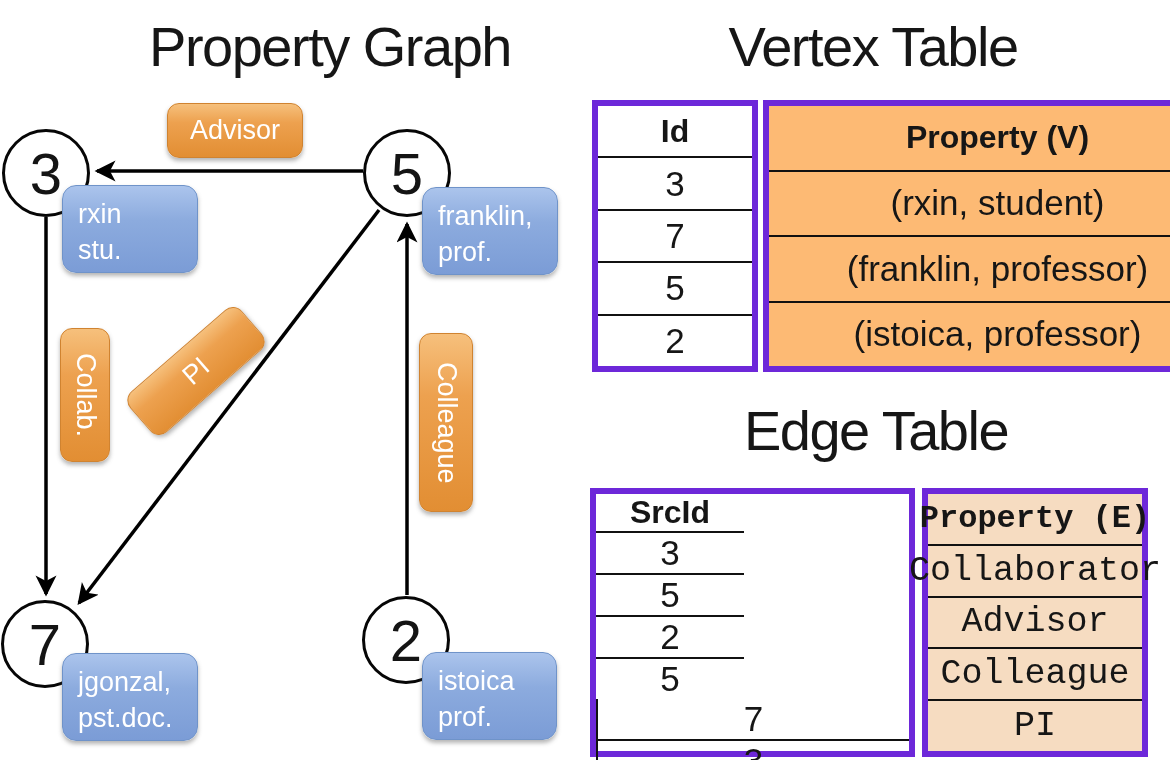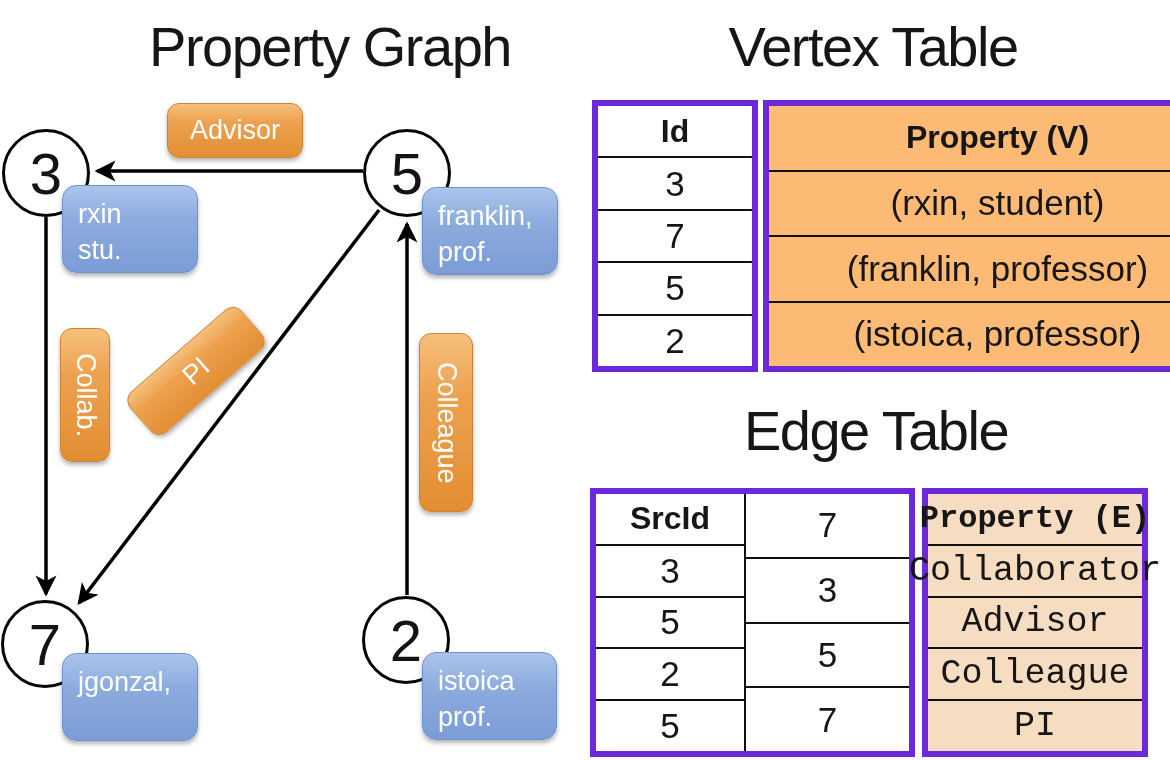--- a/index.html
+++ b/index.html
@@ -63,21 +63,21 @@
     font-size:35px; color:#161616; box-sizing:border-box;
     border-bottom:2.5px solid #111; white-space:nowrap;
   }
   .cell:last-child { border-bottom:none; }
   .hdr { font-weight:bold; font-size:32px; }
 
   #vt-id   { left:592px; top:100px; width:166px; height:272px; background:#fff; }
   #vt-prop { left:763px; top:100px; width:469px; height:272px; background:#fdba74; }
 
   #et-ids  { left:590px; top:488px; width:325px; height:269px; background:#fff;
-             flex-direction:row;text-align:right; }
+             flex-direction:column;text-align:right; }
   .et-col  { display:flex; flex-direction:column; }
   #et-src  { width:148px; }
   #et-dst  { flex:1; border-left:2.5px solid #111; }
   .et-col .cell { flex:1; }
   #et-prop { left:922px; top:488px; width:226px; height:269px; background:#f6dcc1;font-family:Liberation Mono, monospace; }
 </style>
 </head>
 <body>
 
 <div id="stage">
@@ -106,20 +106,21 @@
   <div class="vprop" id="vprop-3">
     <div>rxin</div>
     <div>stu.</div>
   </div>
   <div class="vprop" id="vprop-5">
     <div>franklin,</div>
     <div>prof.</div>
   </div>
   <div class="vprop" id="vprop-7">
     <div>jgonzal,</div>
+    <div>pst.doc.</div>
   </div>
   <div class="vprop" id="vprop-2">
     <div>istoica</div>
     <div>prof.</div>
   </div>
 
   <div class="elabel" id="elabel-advisor">Advisor</div>
   <div class="elabel" id="elabel-collab">Collab.</div>
   <div class="elabel" id="elabel-pi">PI</div>
   <div class="elabel" id="elabel-colleague">Colleague</div>

